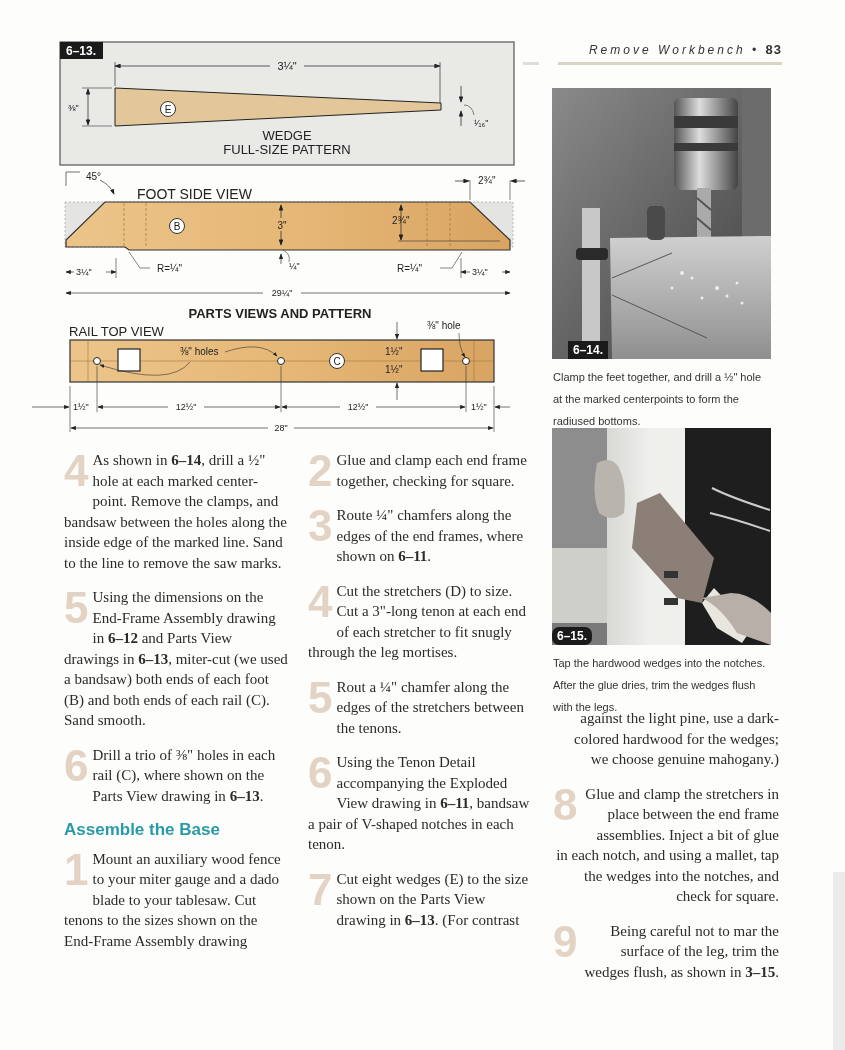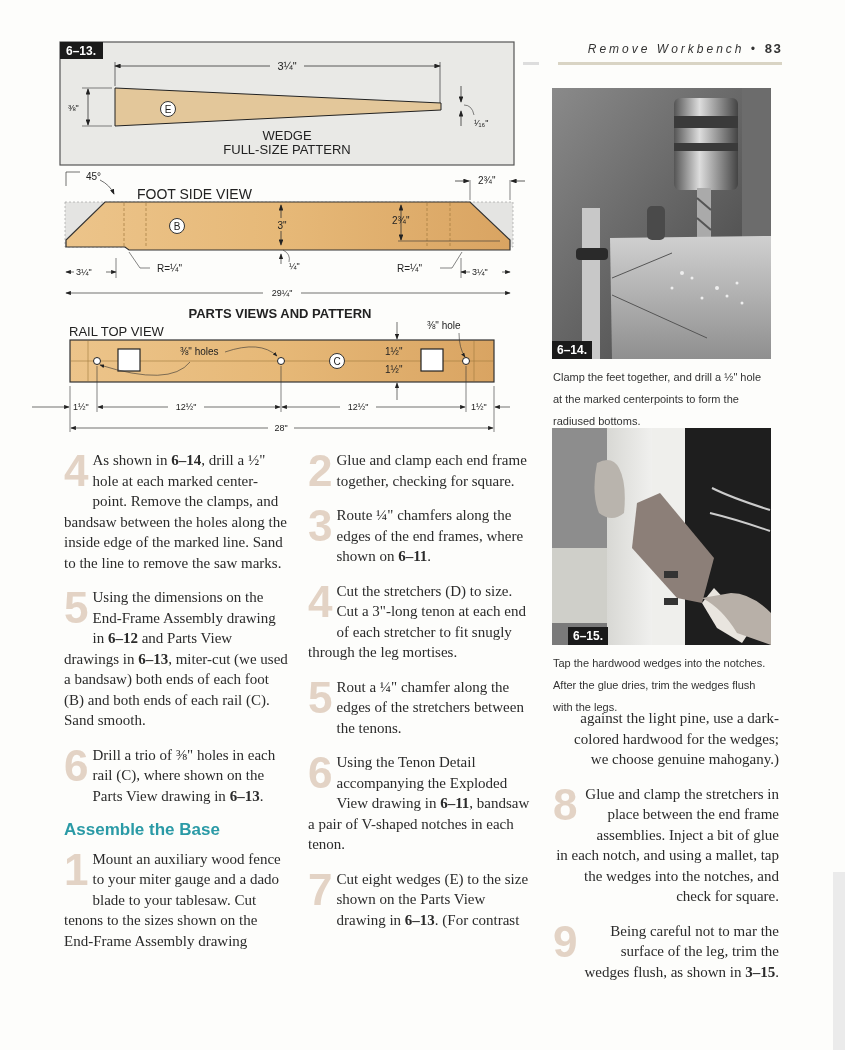--- a/index.html
+++ b/index.html
@@ -1,21 +1,21 @@
 <!DOCTYPE html>
 <html><head>
 <meta charset="utf-8">
 <style>
   * { margin:0; padding:0; box-sizing:border-box; }
   html, body { width:845px; height:1050px; background:#fdfdfb; overflow:hidden; }
   body { position:relative; font-family:"Liberation Serif", serif; color:#2a2a2a; }
 
   .header { position:absolute; left:560px; top:42px; width:222px; text-align:right;
     font-family:"Liberation Sans", sans-serif; font-style:italic; font-size:12px; letter-spacing:3px; color:#333; }
-  .header .pg { font-family:Liberation Mono, monospace; font-style:normal; font-weight:bold; letter-spacing:1px; font-size:13px; }
+  .header .pg { font-family:Liberation Sans, sans-serif; font-style:normal; font-weight:bold; letter-spacing:1px; font-size:13px; }
   .header-rule { position:absolute; left:558px; top:62px; width:224px; height:3px; background:#d9d4c4; }
   .side-rule { position:absolute; left:523px; top:62px; width:16px; height:3px; background:#ddd; }
 
   .fig-label { position:absolute; background:#1a1a1a; color:#fff; font-family:"Liberation Sans", sans-serif;
     font-weight:bold; font-size:12px; padding:2px 5px; }
 
   .drawing { position:absolute; left:0; top:0; width:845px; height:440px; }
   .dtext { font-family:"Liberation Sans", sans-serif; fill:#222; }
 
   .photo { position:absolute; overflow:hidden; }
@@ -204,21 +204,21 @@
       <circle cx="130" cy="185" r="2"></circle>
         <circle cx="140" cy="190" r="1.5"></circle>
         <circle cx="165" cy="200" r="2"></circle>
         <circle cx="175" cy="208" r="1.5"></circle>
       <circle cx="185" cy="195" r="1.5"></circle>
         <circle cx="120" cy="200" r="1.5"></circle>
         <circle cx="150" cy="210" r="1.5"></circle>
         <circle cx="190" cy="215" r="1.5"></circle>
     </g>
   </svg>
-  <div class="fig-label" style="left:0; bottom:0;">6–14.</div>
+  <div class="fig-label" style="left:16px; bottom:0;">6–14.</div>
 </div>
 <div class="caption" style="left:553px; top:366px; width:220px;">Clamp the feet together, and drill a ½" hole at the marked centerpoints to form the radiused bottoms.</div>
 
 <div class="photo" style="left:552px; top:428px; width:219px; height:217px;">
   <svg width="219" height="217" viewBox="0 0 219 217">
     <defs>
       <linearGradient id="leg" x1="0" y1="0" x2="1" y2="0">
           <stop offset="0" stop-color="#d8d8d4"></stop>
           <stop offset="1" stop-color="#f0f0ee"></stop>
         </linearGradient>
@@ -231,21 +231,21 @@
     <rect x="133" y="0" width="86" height="217" fill="#1e1e1e"></rect>
     <path d="M160,60 q20,10 58,22" stroke="#ccc" stroke-width="2" fill="none"></path>
     <path d="M158,85 q25,6 60,18" stroke="#ccc" stroke-width="2" fill="none"></path>
     <polygon points="85,75 108,65 162,130 150,175 125,170 80,120" fill="#8c7f78"></polygon>
     <polygon points="150,175 162,160 200,200 190,215 165,200" fill="#e9e5df"></polygon>
     <path d="M150,170 q20,10 35,35 L219,217 L219,185 q-20,-20 -40,-20 z" fill="#b8b0a8"></path>
     <rect x="112" y="143" width="14" height="7" fill="#333"></rect>
     <rect x="112" y="170" width="14" height="7" fill="#333"></rect>
     <path d="M45,35 q15,-8 22,5 q8,15 5,45 q-12,10 -25,0 q-8,-20 -2,-50 z" fill="#b9b4ad"></path>
   </svg>
-  <div class="fig-label" style="left:16px; bottom:0;">6–15.</div>
+  <div class="fig-label" style="left:0; bottom:0;border-radius:7px;">6–15.</div>
 </div>
 <div class="caption" style="left:553px; top:652px; width:220px;">Tap the hardwood wedges into the notches. After the glue dries, trim the wedges flush with the legs.</div>
 
 <div class="col" id="col1" style="left:64px; top:450px; width:226px;">
   <div id="col1-paras">
       <div class="para"><span class="drop">4</span>As shown in <b>6–14</b>, drill a ½" hole at each marked center-point. Remove the clamps, and bandsaw between the holes along the inside edge of the marked line. Sand to the line to remove the saw marks.</div>
       <div class="para"><span class="drop">5</span>Using the dimensions on the End-Frame Assembly drawing in <b>6–12</b> and Parts View drawings in <b>6–13</b>, miter-cut (we used a bandsaw) both ends of each foot (B) and both ends of each rail (C). Sand smooth.</div>
       <div class="para"><span class="drop">6</span>Drill a trio of ⅜" holes in each rail (C), where shown on the Parts View drawing in <b>6–13</b>.</div>
     </div>
   <div class="section-head">Assemble the Base</div>

